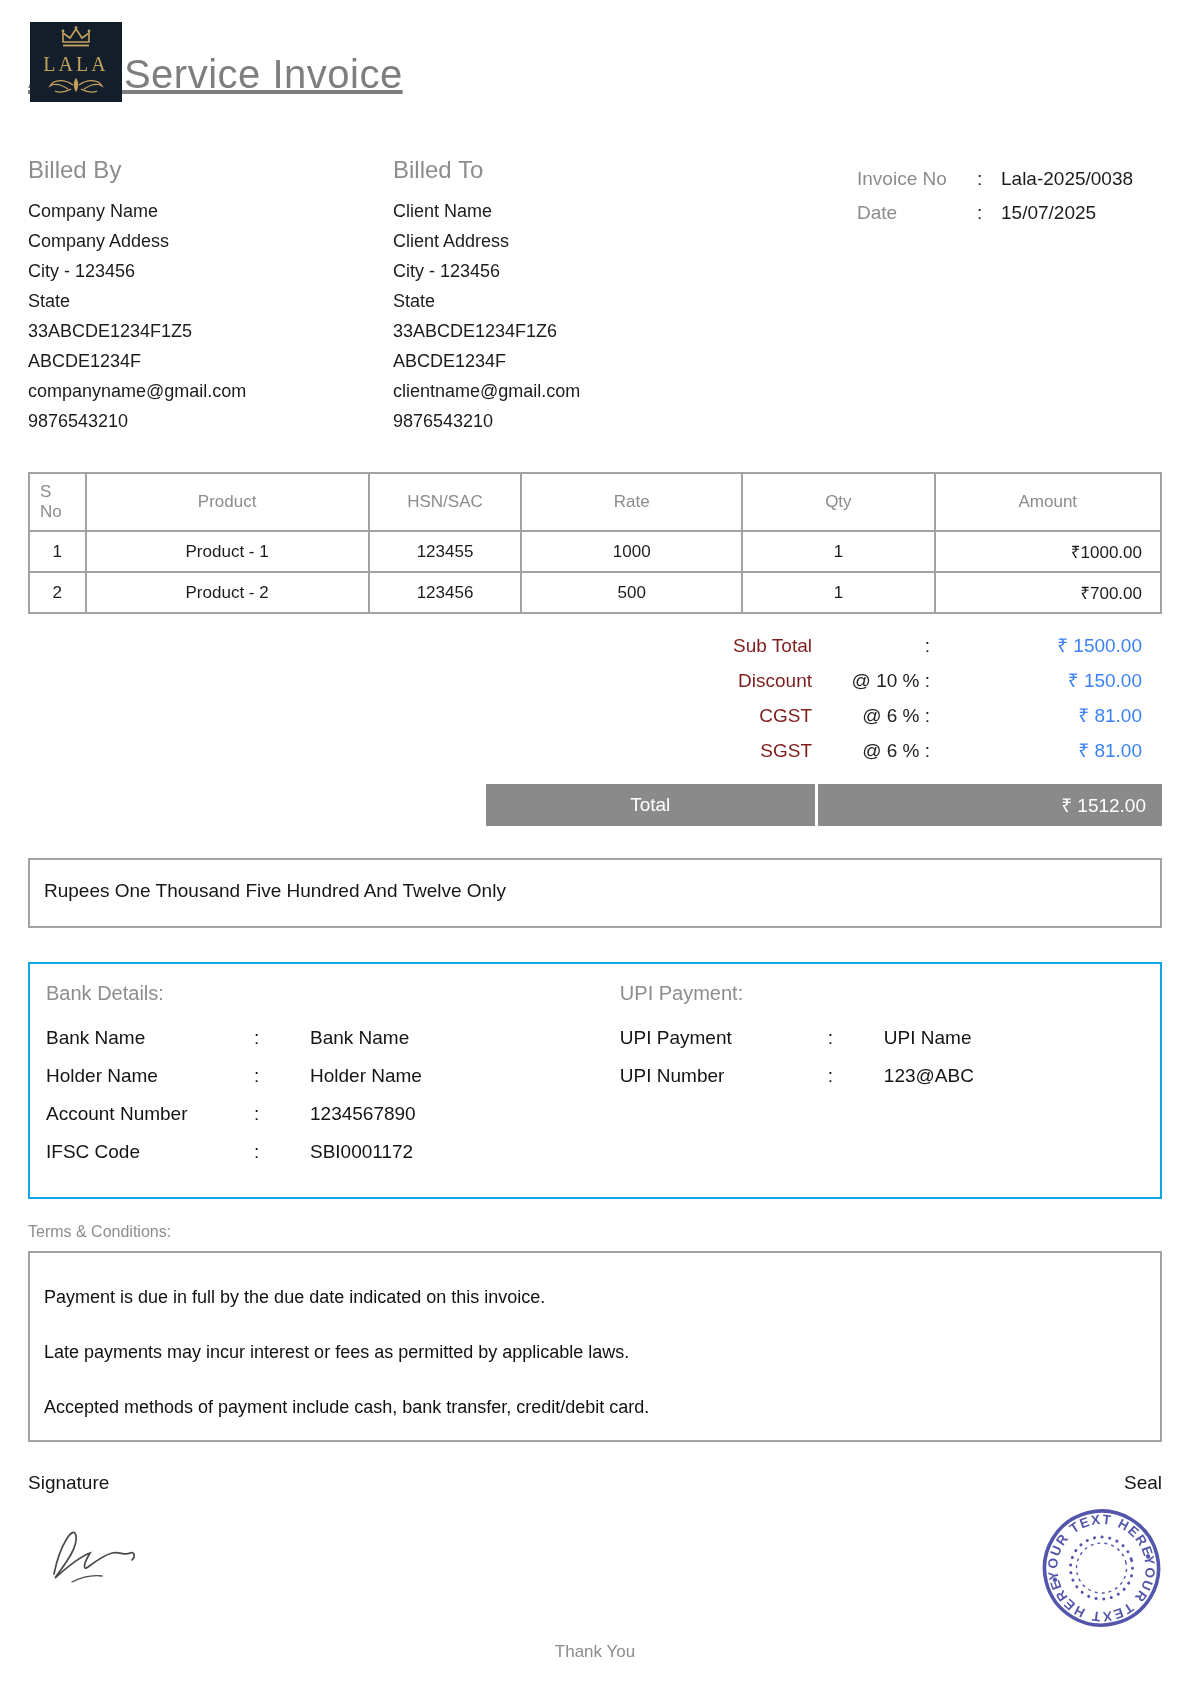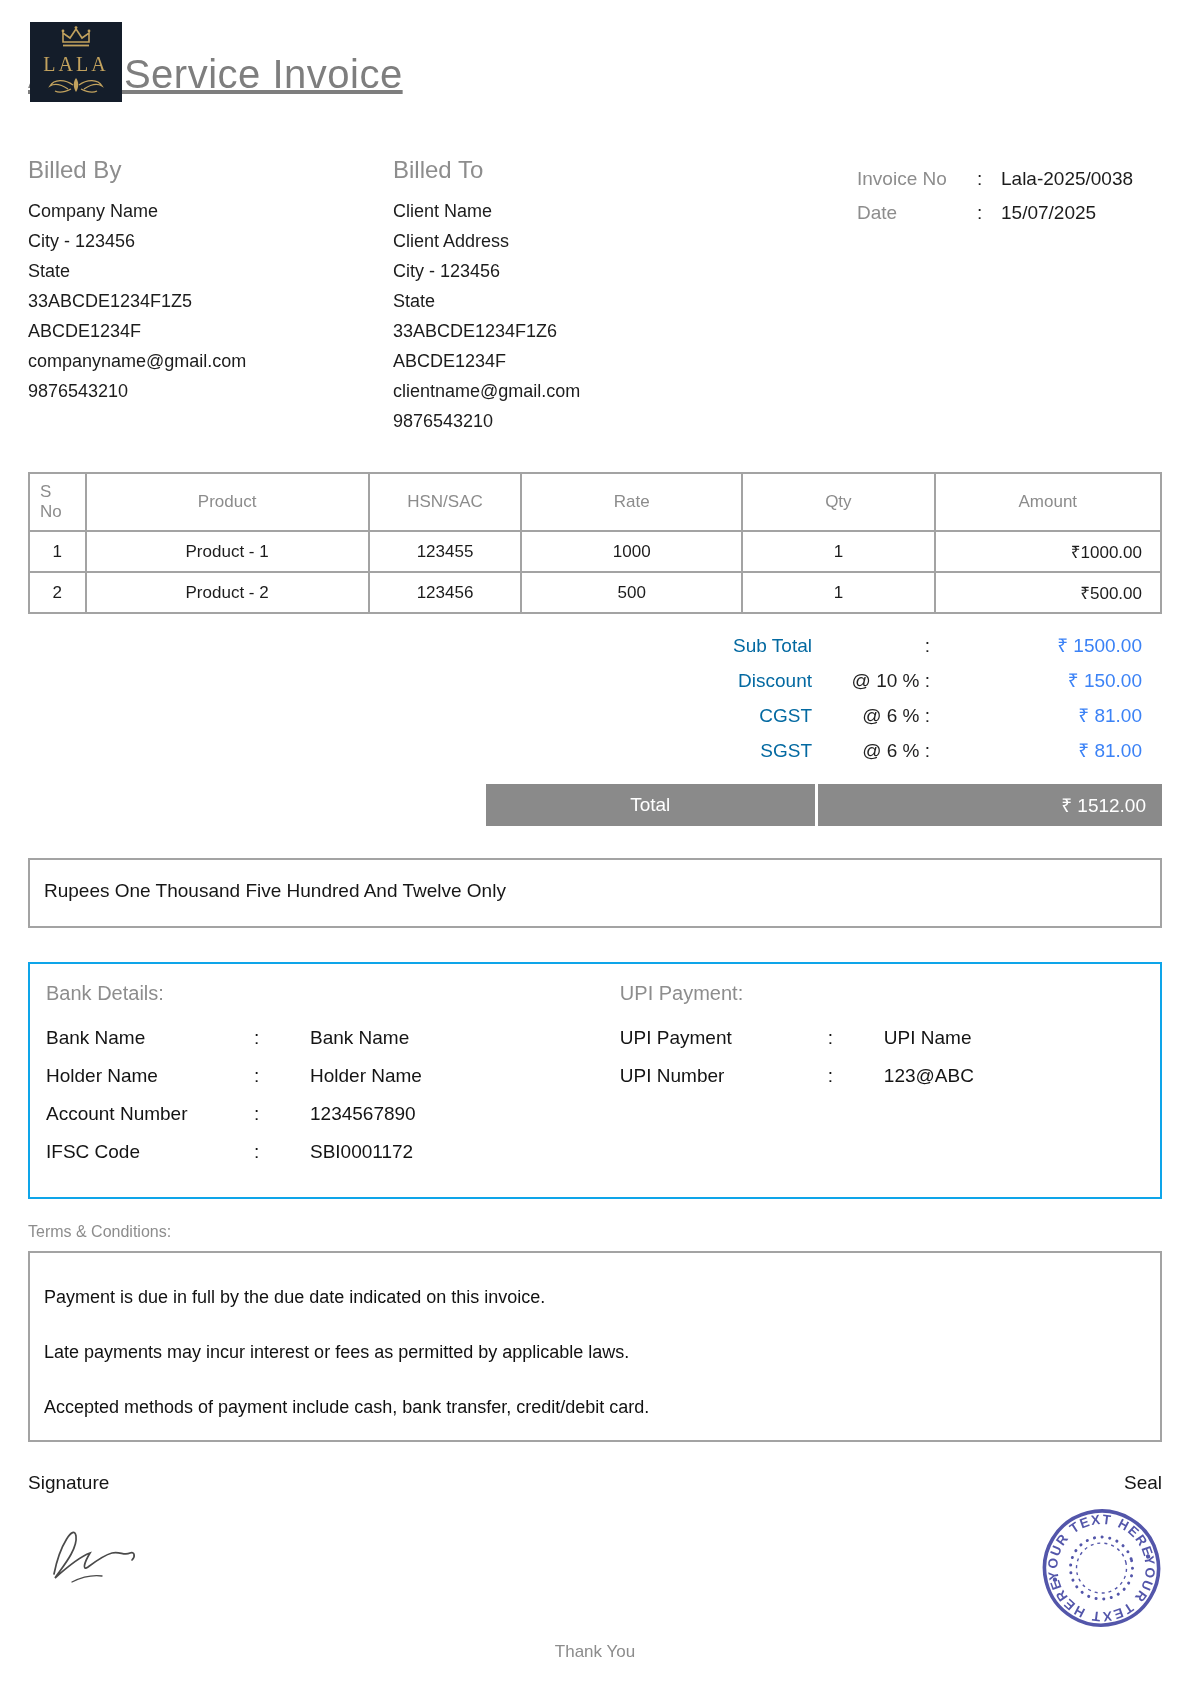--- a/index.html
+++ b/index.html
@@ -30,21 +30,21 @@
   
   .items-table{width:100%;border-collapse:collapse;margin-top:36px;}
   .items-table th,.items-table td{border:2px solid #a3a3a3;font-size:17px;padding:8px 8px;}
   .items-table th{color:#8c8c8c;font-weight:normal;text-align:center;}
   .items-table th.h-sno{text-align:left;padding-left:10px;}
   .items-table td{color:#1c1c1c;text-align:center;}
   .items-table td.cell-amount{text-align:right;padding-right:18px;}
   
   .totals{width:676px;margin-left:auto;margin-top:14px;}
   .totals-row{display:grid;grid-template-columns:1fr 118px 232px;font-size:19px;line-height:35px;}
-  .t-label{text-align:right;color:#0369a1;}
+  .t-label{text-align:right;color:#7f1d1d;}
   .t-q{text-align:right;color:#1f1f1f;}
   .t-value{text-align:right;padding-right:20px;color:#3b82f6;}
   .total-bar{width:676px;margin-left:auto;margin-top:16px;height:42px;display:flex;background:#8a8a8a;color:#fff;font-size:19px;}
   .total-bar-left{flex:1;display:flex;align-items:center;justify-content:center;border-right:3px solid #fff;}
   .total-bar-right{flex:1;display:flex;align-items:center;justify-content:flex-end;padding-right:16px;}
   
   .words-box{margin-top:32px;border:2px solid #a3a3a3;padding:20px 14px 24px;font-size:19px;color:#161616;}
   
   .pay-box{margin-top:34px;border:2px solid #0ea5e9;padding:18px 16px 26px;display:flex;}
   .bank-col{width:52%;}
@@ -92,20 +92,21 @@
         </svg>
       </span>
     </div>
     <div class="title">Auto Service Invoice</div>
   </div>
 
   <div class="parties">
     <div class="party">
       <div class="party-heading">Billed By</div>
       <div class="party-line">Company Name</div>
+      <div class="party-line">Company Addess</div>
       <div class="party-line">City - 123456</div>
       <div class="party-line">State</div>
       <div class="party-line">33ABCDE1234F1Z5</div>
       <div class="party-line">ABCDE1234F</div>
       <div class="party-line">companyname@gmail.com</div>
       <div class="party-line">9876543210</div>
     </div>
     <div class="party">
       <div class="party-heading">Billed To</div>
       <div class="party-line">Client Name</div>
@@ -158,21 +159,21 @@
         <td>1000</td>
         <td>1</td>
         <td class="cell-amount">₹1000.00</td>
       </tr>
       <tr>
         <td>2</td>
         <td>Product - 2</td>
         <td>123456</td>
         <td>500</td>
         <td>1</td>
-        <td class="cell-amount">₹500.00</td>
+        <td class="cell-amount">₹700.00</td>
       </tr>
     </tbody>
   </table>
 
   <div class="totals">
     <div class="totals-row">
       <span class="t-label">Sub Total</span>
       <span class="t-q">:</span>
       <span class="t-value">₹ 1500.00</span>
     </div>

